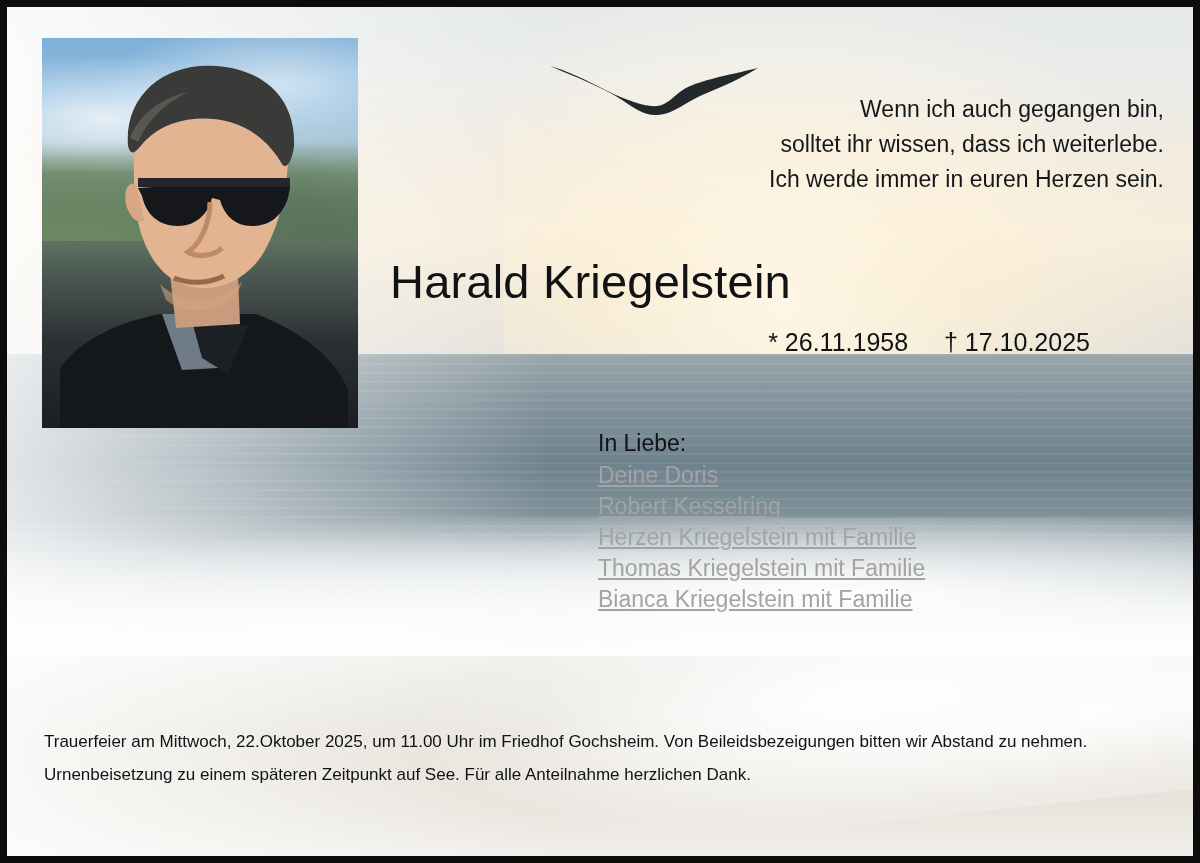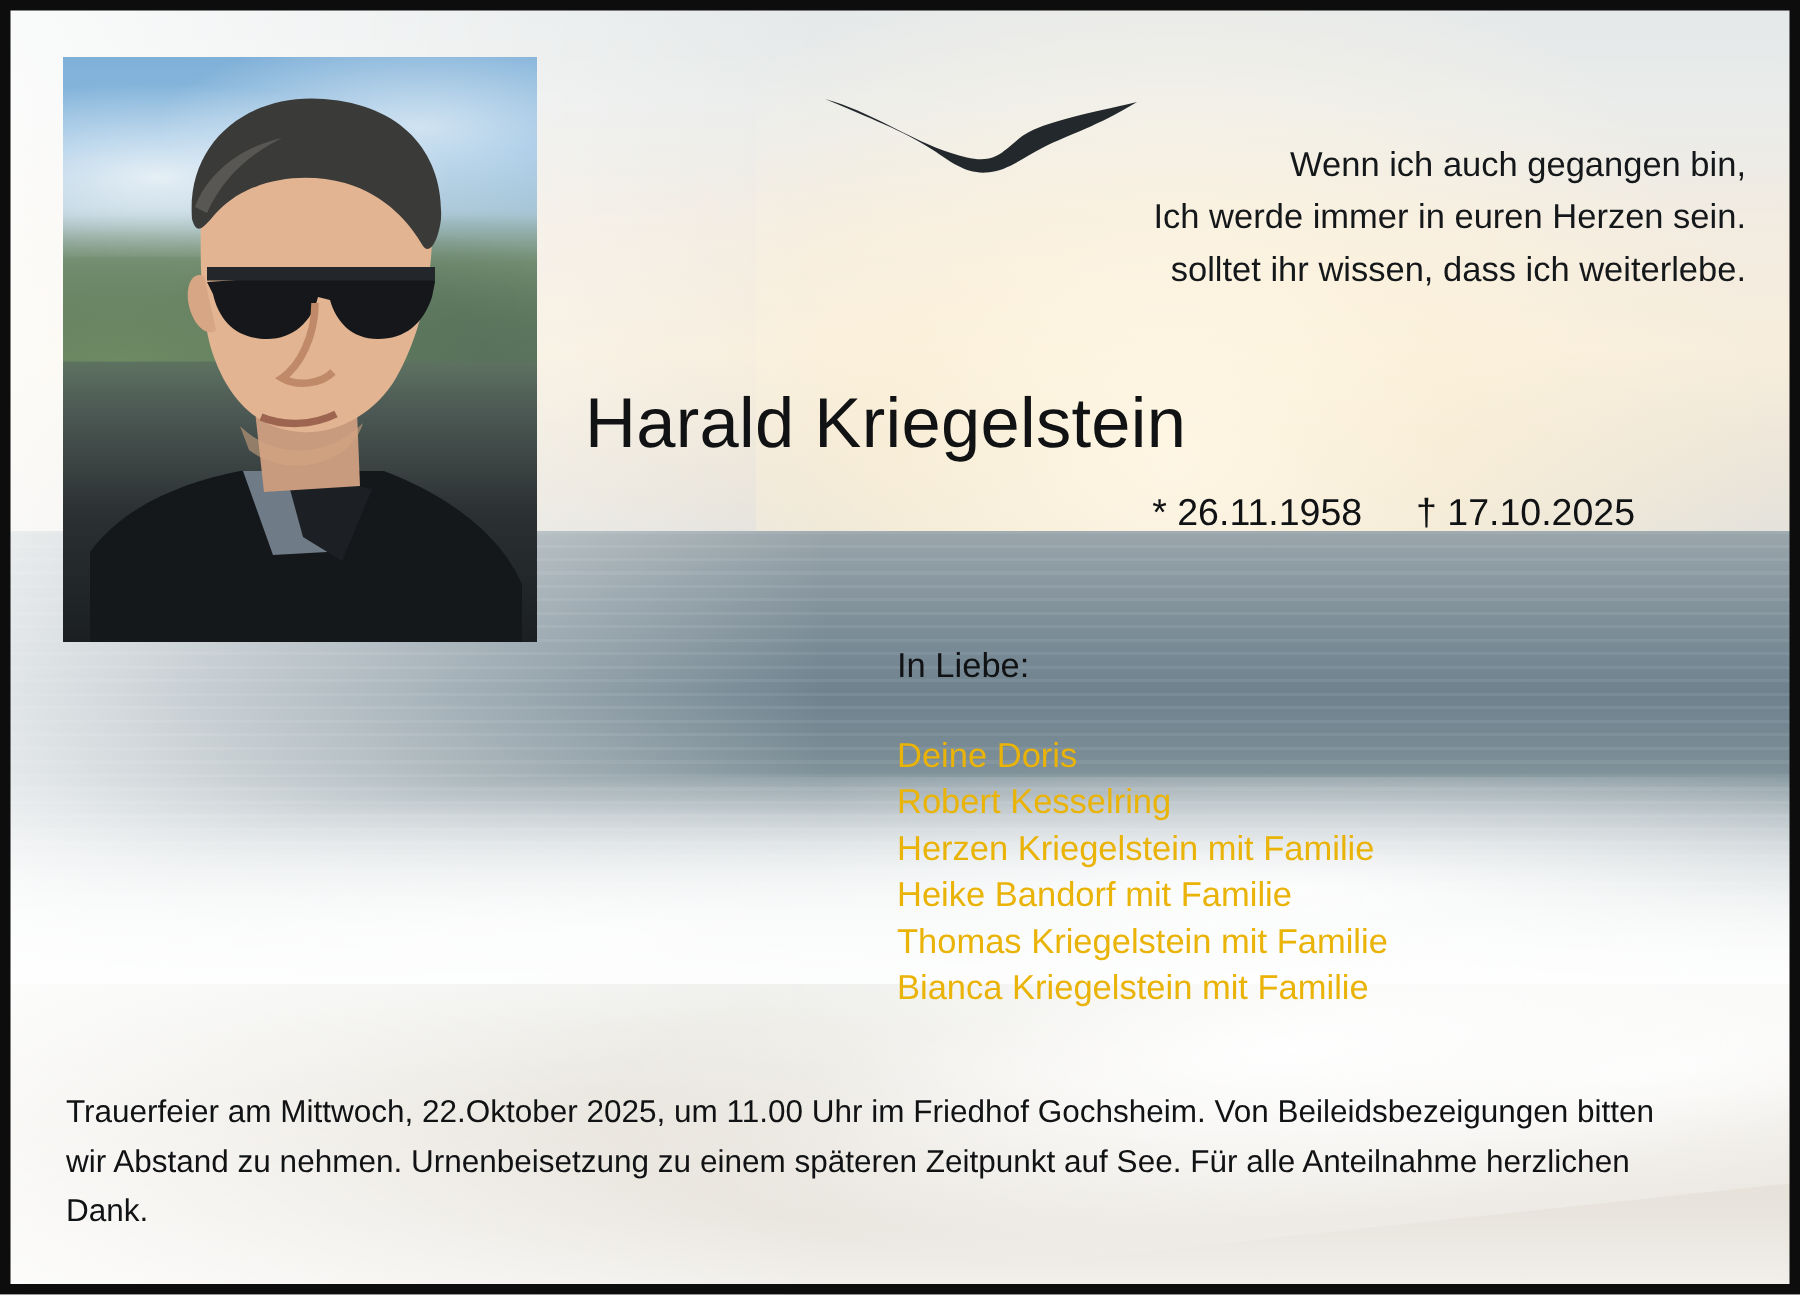--- a/index.html
+++ b/index.html
@@ -219,35 +219,36 @@
   .inliebe {
     position: absolute;
     left: 598px;
     top: 430px;
     color: #101214;
     font-size: 23px;
   }
   .mourners {
     position: absolute;
     left: 598px;
-    top: 488px;
-    color: #eab308;
+    top: 460px;
+    color: #a3a3a3;
     font-size: 23px;
     line-height: 31px;
+    text-decoration: underline;
   }
   .mourners div {
     white-space: nowrap;
   }
   .footer {
     position: absolute;
     left: 44px;
     right: 92px;
     top: 725px;
     color: #101214;
-    font-size: 21px;
+    font-size: 17px;
     line-height: 33px;
   }
 </style>
 </head>
 <body>
 
 <div class="page">
 
   <div class="bg">
     <div class="sky"></div>
@@ -293,38 +294,37 @@
       <path d="M168 164 C168 186 158 206 146 214 C156 220 172 218 180 210" fill="none" stroke="#c08a68" stroke-width="5"></path>
 
       <path d="M132 240 C146 246 166 246 182 238" fill="none" stroke="#9d6550" stroke-width="5"></path>
 
       <path d="M118 246 C140 268 176 268 200 244 C192 272 150 282 124 262 Z" fill="#d6a784" opacity=".55"></path>
     </svg>
   </div>
 
   <div class="verse">
     <div>Wenn ich auch gegangen bin,</div>
+    <div>solltet ihr wissen, dass ich weiterlebe.</div>
     <div>Ich werde immer in euren Herzen sein.</div>
-    <div>solltet ihr wissen, dass ich weiterlebe.</div>
   </div>
 
   <div class="name">Harald Kriegelstein</div>
 
   <div class="dates">
     <span>* 26.11.1958</span>
     <span class="sep"></span>
     <span>† 17.10.2025</span>
   </div>
 
   <div class="inliebe">In Liebe:</div>
   <div class="mourners">
     <div>Deine Doris</div>
     <div>Robert Kesselring</div>
     <div>Herzen Kriegelstein mit Familie</div>
-    <div>Heike Bandorf mit Familie</div>
     <div>Thomas Kriegelstein mit Familie</div>
     <div>Bianca Kriegelstein mit Familie</div>
   </div>
 
   <div class="footer">Trauerfeier am Mittwoch, 22.Oktober 2025, um 11.00 Uhr im Friedhof Gochsheim. Von Beileidsbezeigungen bitten wir Abstand zu nehmen. Urnenbeisetzung zu einem späteren Zeitpunkt auf See. Für alle Anteilnahme herzlichen Dank.</div>
 
   <div class="border-frame"></div>
 </div>
 
 </body></html>

